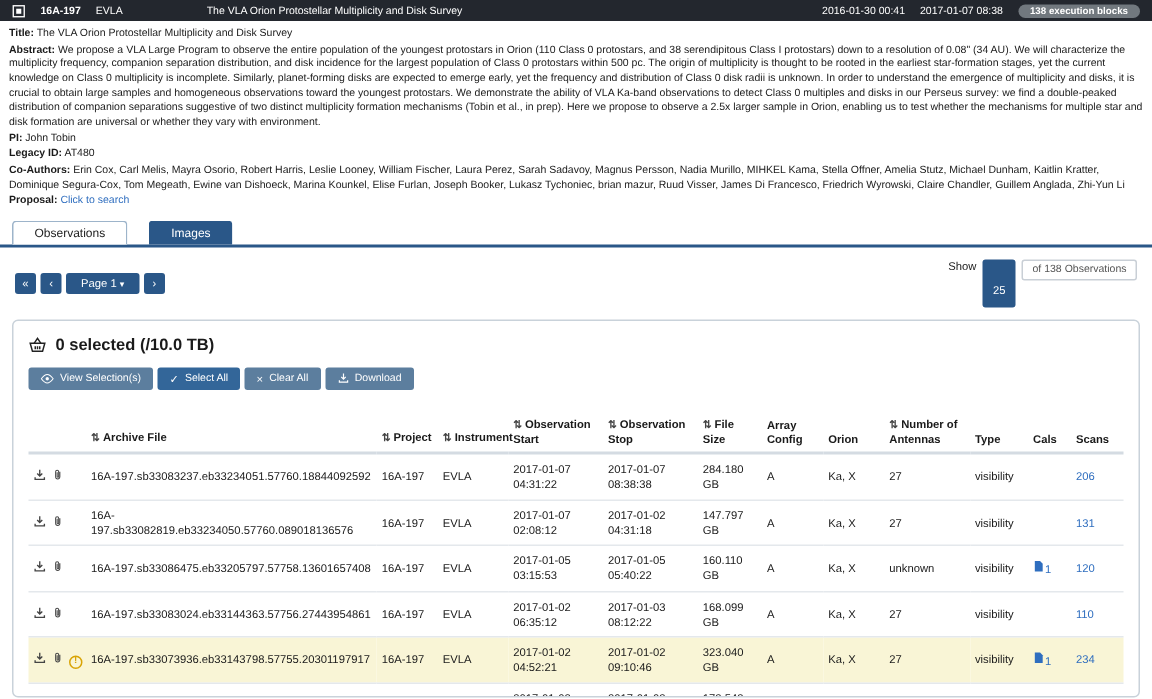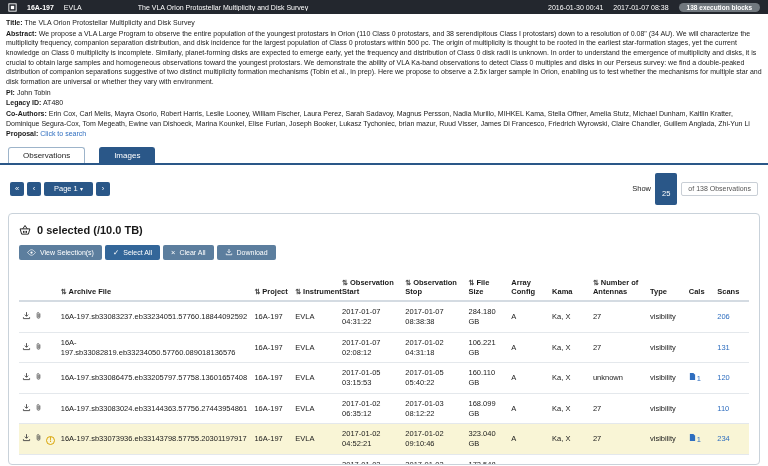--- a/index.html
+++ b/index.html
@@ -42,21 +42,21 @@
     padding:8px 10px 4px;
   }
   .pager-left { display:flex; gap:3px; align-items:center; }
   .pg {
     background:var(--navy); color:#fff; border:none; border-radius:2px;
     font-size:7.5px; height:14px; min-width:14px; padding:0 4px; cursor:pointer;
     font-family:"Liberation Sans",sans-serif;
   }
   .pg.page { padding:0 10px; }
   .caret { font-size:6px; }
-  .pager-right { display:flex; gap:4px; align-items:center; font-size:7.5px; }
+  .pager-right { display:flex; gap:4px; font-size:7.5px; }
   .page-size {
     background:var(--navy); color:#fff; border:none; border-radius:2px;
     font-size:7.5px; height:28px; padding:16px 7px; cursor:pointer;
     font-family:"Liberation Sans",sans-serif;
   }
   .total-box {
     border:1px solid #c9cfd6; border-radius:2px; color:#555;
     font-size:7px; height:14px; display:inline-flex; align-items:center; padding:0 6px;
   }
   
@@ -195,21 +195,21 @@
     <thead>
       <tr id="header-row">
         <th></th>
       <th><span class="sort">⇅</span><span>Archive File</span></th>
           <th><span class="sort">⇅</span><span>Project</span></th>
           <th><span class="sort">⇅</span><span>Instrument</span></th>
           <th><span class="sort">⇅</span><span>Observation Start</span></th>
           <th><span class="sort">⇅</span><span>Observation Stop</span></th>
           <th><span class="sort">⇅</span><span>File Size</span></th>
           <th><span>Array Config</span></th>
-          <th><span>Kama</span></th>
+          <th><span>Orion</span></th>
           <th><span class="sort">⇅</span><span>Number of Antennas</span></th>
           <th><span>Type</span></th>
           <th><span>Cals</span></th>
           <th><span>Scans</span></th>
         </tr>
     </thead>
     <tbody id="table-body">
         <tr>
           <td class="icon-cell"><a class="row-icon"><svg width="9" height="9" viewBox="0 0 16 16">
                 <path d="M8 2v7M5 6.5 8 9.5l3-3" fill="none" stroke="#444" stroke-width="1.6"></path>
@@ -235,21 +235,21 @@
                 <path d="M8 2v7M5 6.5 8 9.5l3-3" fill="none" stroke="#444" stroke-width="1.6"></path>
                 <path d="M2.5 11v2.5h11V11" fill="none" stroke="#444" stroke-width="1.6"></path>
               </svg></a><a class="row-icon"><svg width="9" height="9" viewBox="0 0 16 16">
                 <path d="M10.5 4.5v6a2.5 2.5 0 0 1-5 0v-6a1.8 1.8 0 0 1 3.6 0v5.5a.9.9 0 0 1-1.8 0V5" fill="none" stroke="#444" stroke-width="1.2"></path>
               </svg></a></td>
           <td>16A-197.sb33082819.eb33234050.57760.089018136576</td>
           <td>16A-197</td>
           <td>EVLA</td>
           <td>2017-01-07 02:08:12</td>
           <td>2017-01-02 04:31:18</td>
-          <td>106.221 GB</td>
+          <td>147.797 GB</td>
           <td>A</td>
           <td>Ka, X</td>
           <td>27</td>
           <td>visibility</td>
           <td class="cals-cell"></td>
           <td><a class="scan-link">131</a></td>
         </tr>
         <tr>
           <td class="icon-cell"><a class="row-icon"><svg width="9" height="9" viewBox="0 0 16 16">
                 <path d="M8 2v7M5 6.5 8 9.5l3-3" fill="none" stroke="#444" stroke-width="1.6"></path>

